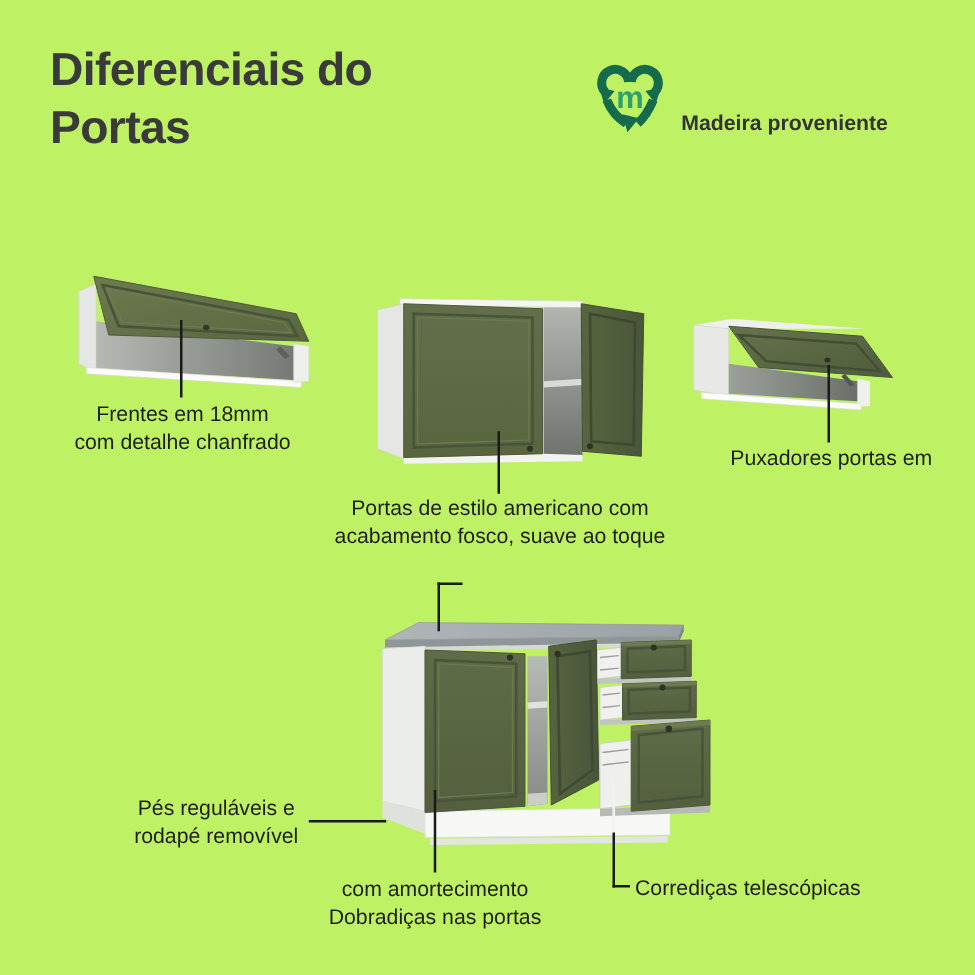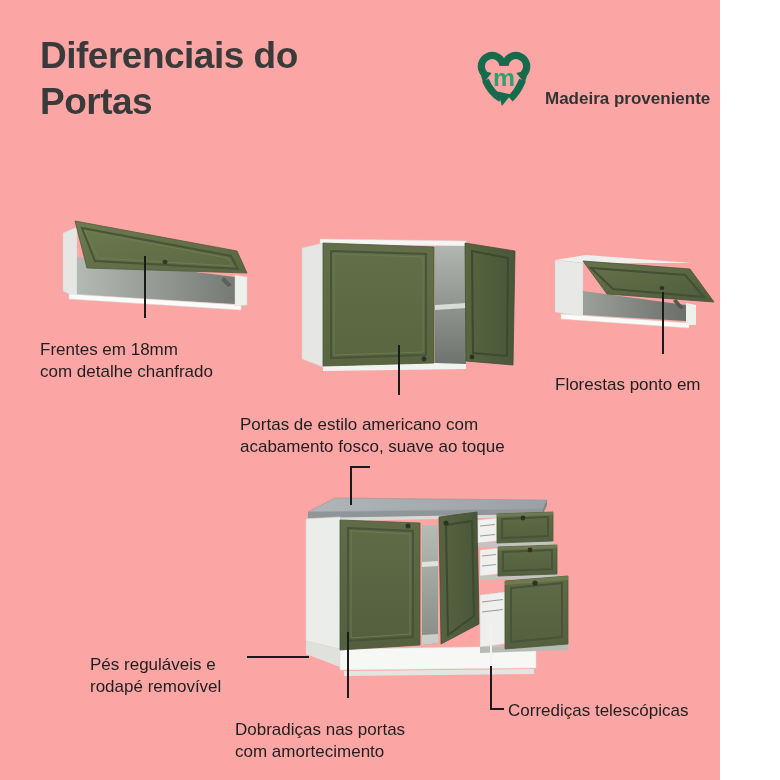--- a/index.html
+++ b/index.html
@@ -1,23 +1,23 @@
 <!DOCTYPE html>
 <html><head>
 <meta charset="utf-8">
 <style>
   html,body{margin:0;padding:0;background:#fff;}
-  .canvas{position:relative;width:720px;height:780px;background:#fca5a5;
+  .canvas{position:relative;width:780px;height:780px;background:#bef264;
           font-family:"Liberation Sans",sans-serif;overflow:hidden;}
   .title{position:absolute;left:40px;top:33px;font-size:37px;font-weight:700;
          line-height:46px;color:#3a3a3a;letter-spacing:-0.5px;}
   .badge{position:absolute;left:471px;top:44px;display:flex;align-items:center;}
   .badge-text{margin-left:8px;font-size:17px;font-weight:700;line-height:22px;color:#333333;margin-top:43px;}
   .label{position:absolute;font-size:17px;line-height:22px;color:#1f1f1f;}
-  .center{margin-top:18px;}
+  .center{text-align:center;}
   .pline{position:absolute;background:#1a1a1a;}
   .pline.white{background:#f2f3f1;}
   svg{position:absolute;display:block;}
 </style>
 </head>
 <body>
 
 <div class="canvas">
 
   <div class="title">
@@ -195,27 +195,27 @@
 
   <div class="label center" style="left:40px;top:321px;width:212px">
     <div>Frentes em 18mm</div>
     <div>com detalhe chanfrado</div>
   </div>
   <div class="label center" style="left:240px;top:396px;width:320px">
     <div>Portas de estilo americano com</div>
     <div>acabamento fosco, suave ao toque</div>
   </div>
   <div class="label center" style="left:555px;top:356px;width:220px">
-    <div>Florestas ponto em</div>
+    <div>Puxadores portas em</div>
   </div>
   <div class="label center" style="left:90px;top:636px;width:166px">
     <div>Pés reguláveis e</div>
     <div>rodapé removível</div>
   </div>
   <div class="label center" style="left:235px;top:701px;width:226px">
+    <div>com amortecimento</div>
     <div>Dobradiças nas portas</div>
-    <div>com amortecimento</div>
   </div>
   <div class="label" style="left:508px;top:700px;width:230px">
     <div>Corrediças telescópicas</div>
   </div>
 
 </div>
 
 </body></html>

